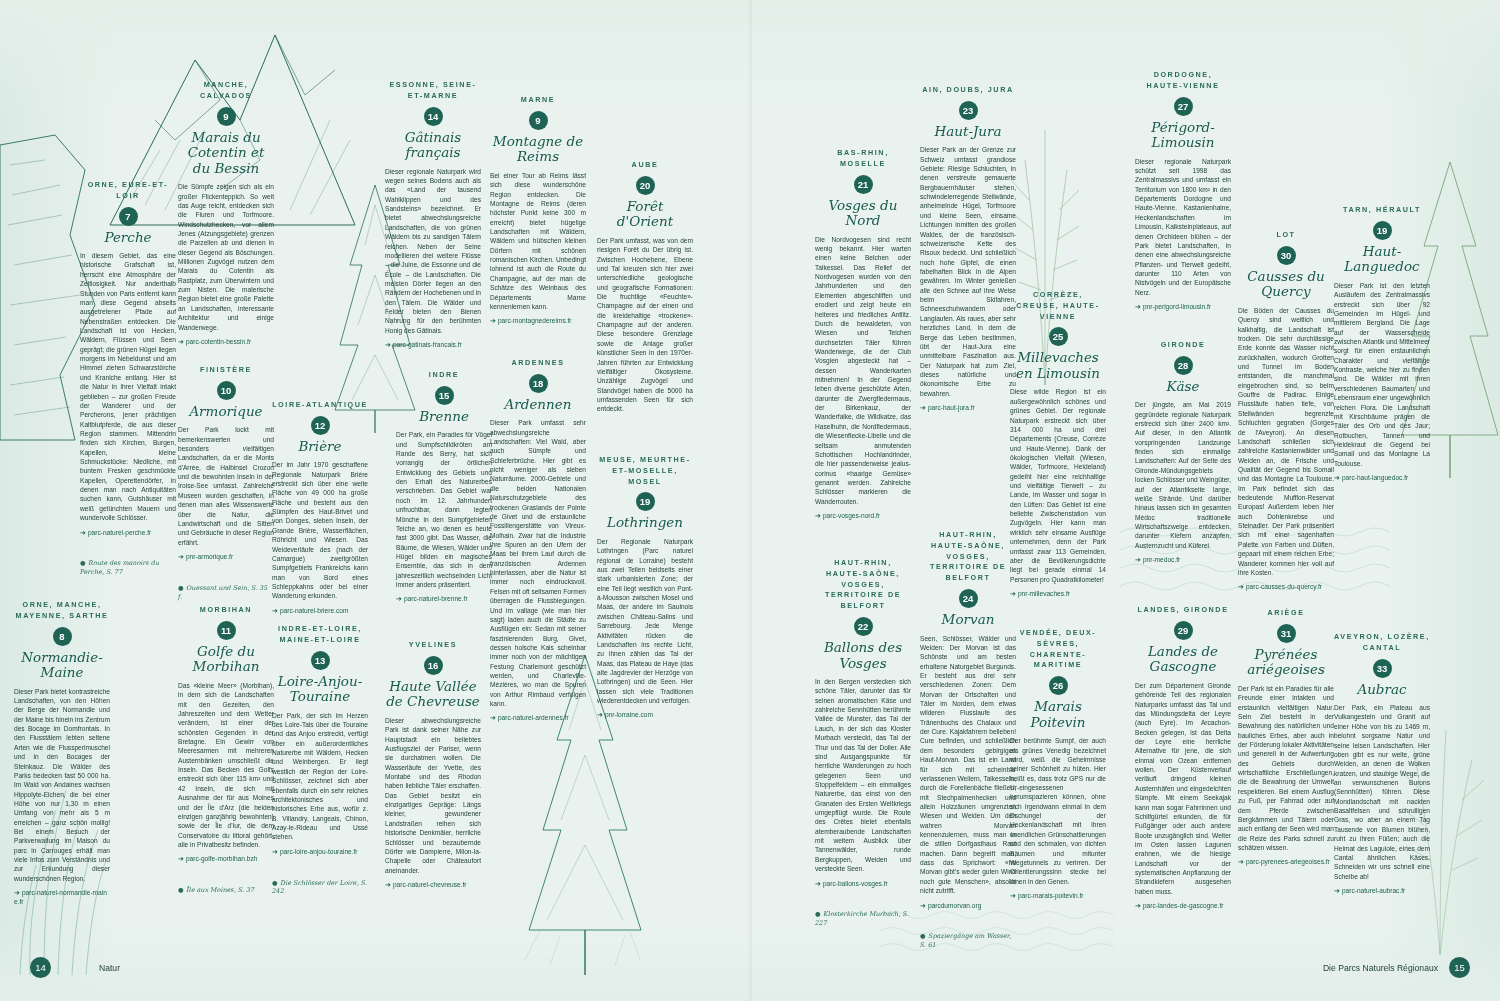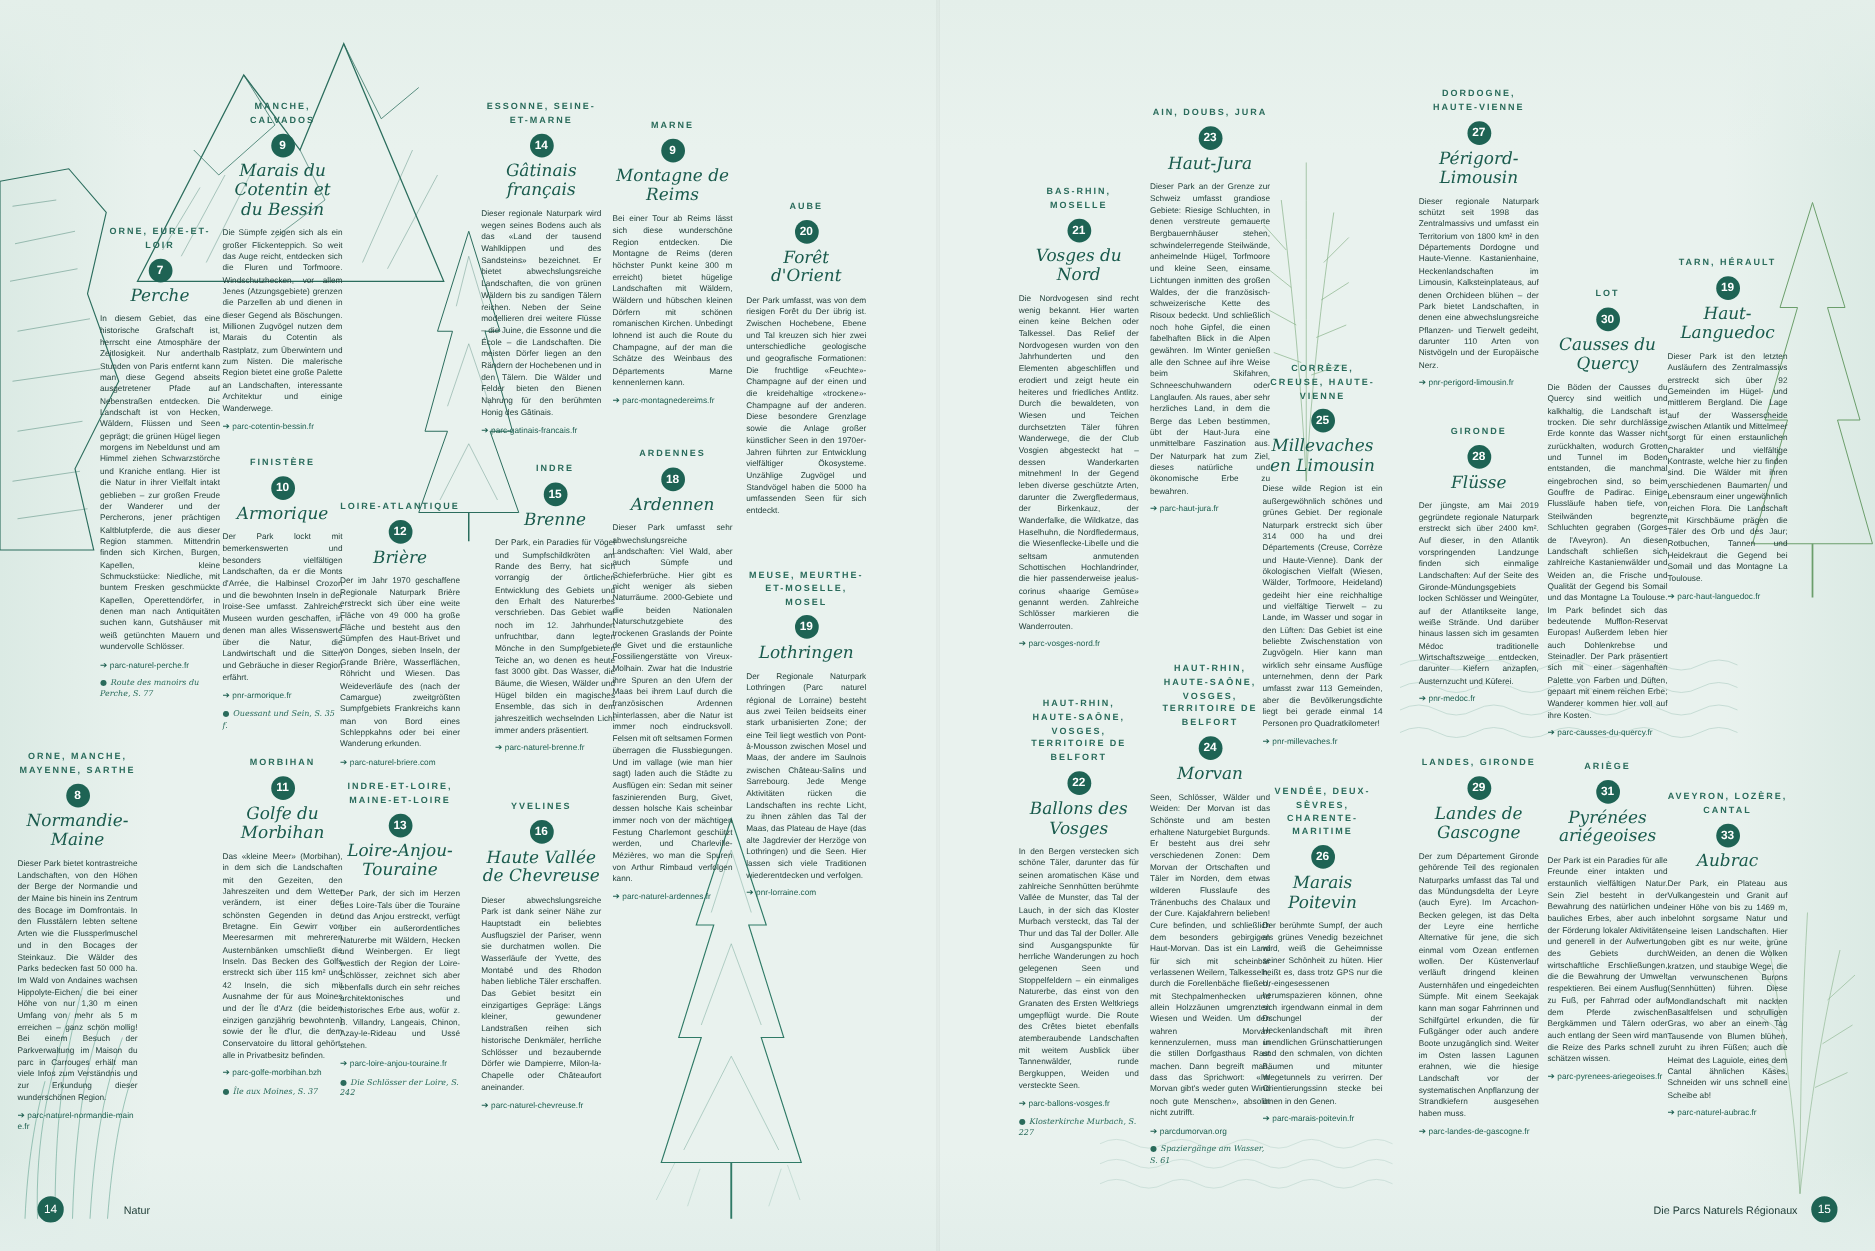--- a/index.html
+++ b/index.html
@@ -47,21 +47,21 @@
   .park-text{
     font-size:6.6px;line-height:1.42;color:#1d3b35;
     text-align:justify;hyphens:auto;
   }
   .link{
     font-size:6.6px;line-height:1.35;color:#1b5d4e;margin-top:5px;
     display:block;word-break:break-all;
   }
   .link .arrow{font-size:7px;margin-right:2px;}
   .xref{
-    font-size:6.4px;line-height:1.35;color:#2a6b5b;margin-top:5px;
+    font-size:6.4px;line-height:1.35;color:#2a6b5b;margin-top:22px;
     font-family:"DejaVu Serif",serif;font-style:italic;display:block;
   }
   .xref .dot{margin-right:3px;}
   
   .footer{position:absolute;bottom:14px;left:0;width:1500px;height:30px;}
   .pagenum{
     position:absolute;width:21px;height:21px;border-radius:50%;
     background:#1e6354;color:#fff;font-size:9.5px;
     display:flex;align-items:center;justify-content:center;
   }
@@ -334,21 +334,21 @@
       <div class="region-label">DORDOGNE, HAUTE-VIENNE</div>
       <div class="numcirc">27</div>
       <div class="park-title">Périgord-Limousin</div>
       <div class="park-text">Dieser regionale Naturpark schützt seit 1998 das Zentralmassivs und umfasst ein Territorium von 1800 km² in den Départements Dordogne und Haute-Vienne. Kastanienhaine, Heckenlandschaften im Limousin, Kalksteinplateaus, auf denen Orchideen blühen – der Park bietet Landschaften, in denen eine abwechslungsreiche Pflanzen- und Tierwelt gedeiht, darunter 110 Arten von Nistvögeln und der Europäische Nerz.</div>
       <a class="link"><span class="arrow">➔</span><span>pnr-perigord-limousin.fr</span></a>
     </div>
 
     <div class="block" style="left:1135px;top:340px;">
       <div class="region-label">GIRONDE</div>
       <div class="numcirc">28</div>
-      <div class="park-title">Flüsse</div>
+      <div class="park-title">Käse</div>
       <div class="park-text">Der jüngste, am Mai 2019 gegründete regionale Naturpark erstreckt sich über 2400 km². Auf dieser, in den Atlantik vorspringenden Landzunge finden sich einmalige Landschaften: Auf der Seite des Gironde-Mündungsgebiets locken Schlösser und Weingüter, auf der Atlantikseite lange, weiße Strände. Und darüber hinaus lassen sich im gesamten Médoc traditionelle Wirtschaftszweige entdecken, darunter Kiefern anzapfen, Austernzucht und Küferei.</div>
       <a class="link"><span class="arrow">➔</span><span>pnr-medoc.fr</span></a>
     </div>
 
     <div class="block" style="left:1135px;top:605px;">
       <div class="region-label">LANDES, GIRONDE</div>
       <div class="numcirc">29</div>
       <div class="park-title">Landes de Gascogne</div>
       <div class="park-text">Der zum Département Gironde gehörende Teil des regionalen Naturparks umfasst das Tal und das Mündungsdelta der Leyre (auch Eyre). Im Arcachon-Becken gelegen, ist das Delta der Leyre eine herrliche Alternative für jene, die sich einmal vom Ozean entfernen wollen. Der Küstenverlauf verläuft dringend kleinen Austernhäfen und eingedeichten Sümpfe. Mit einem Seekajak kann man sogar Fahrrinnen und Schilfgürtel erkunden, die für Fußgänger oder auch andere Boote unzugänglich sind. Weiter im Osten lassen Lagunen erahnen, wie die hiesige Landschaft vor der systematischen Anpflanzung der Strandkiefern ausgesehen haben muss.</div>
       <a class="link"><span class="arrow">➔</span><span>parc-landes-de-gascogne.fr</span></a>

